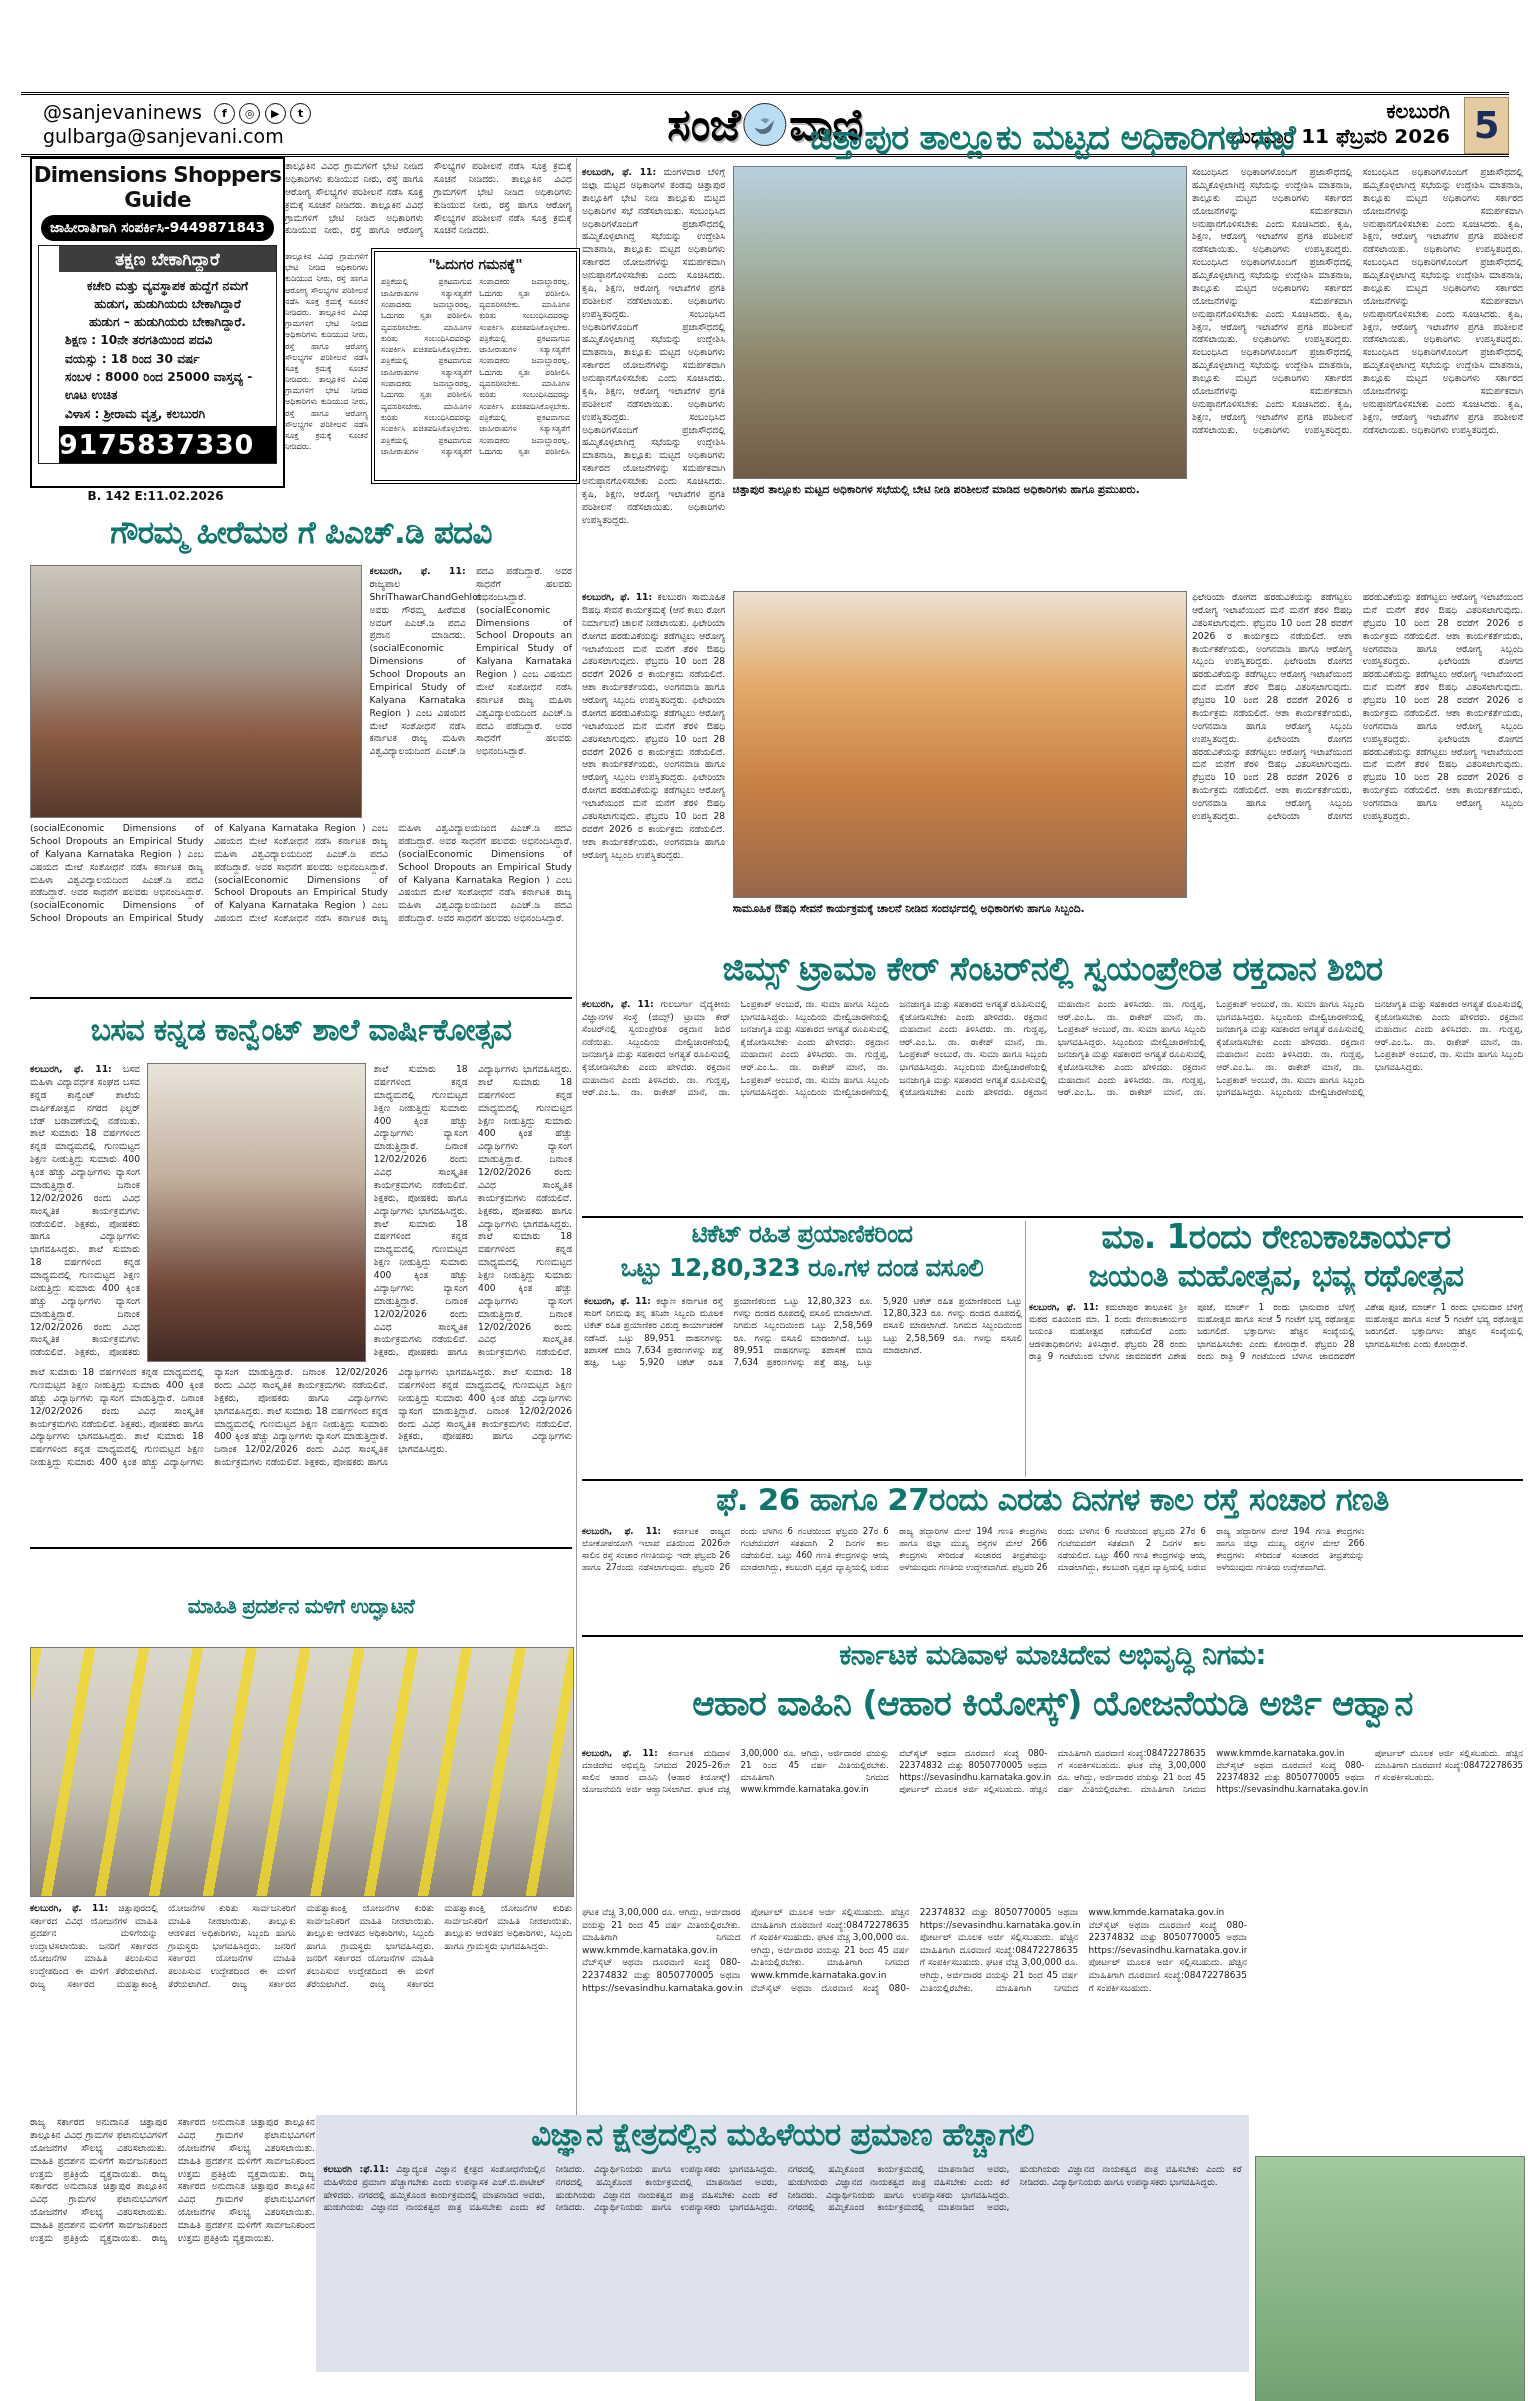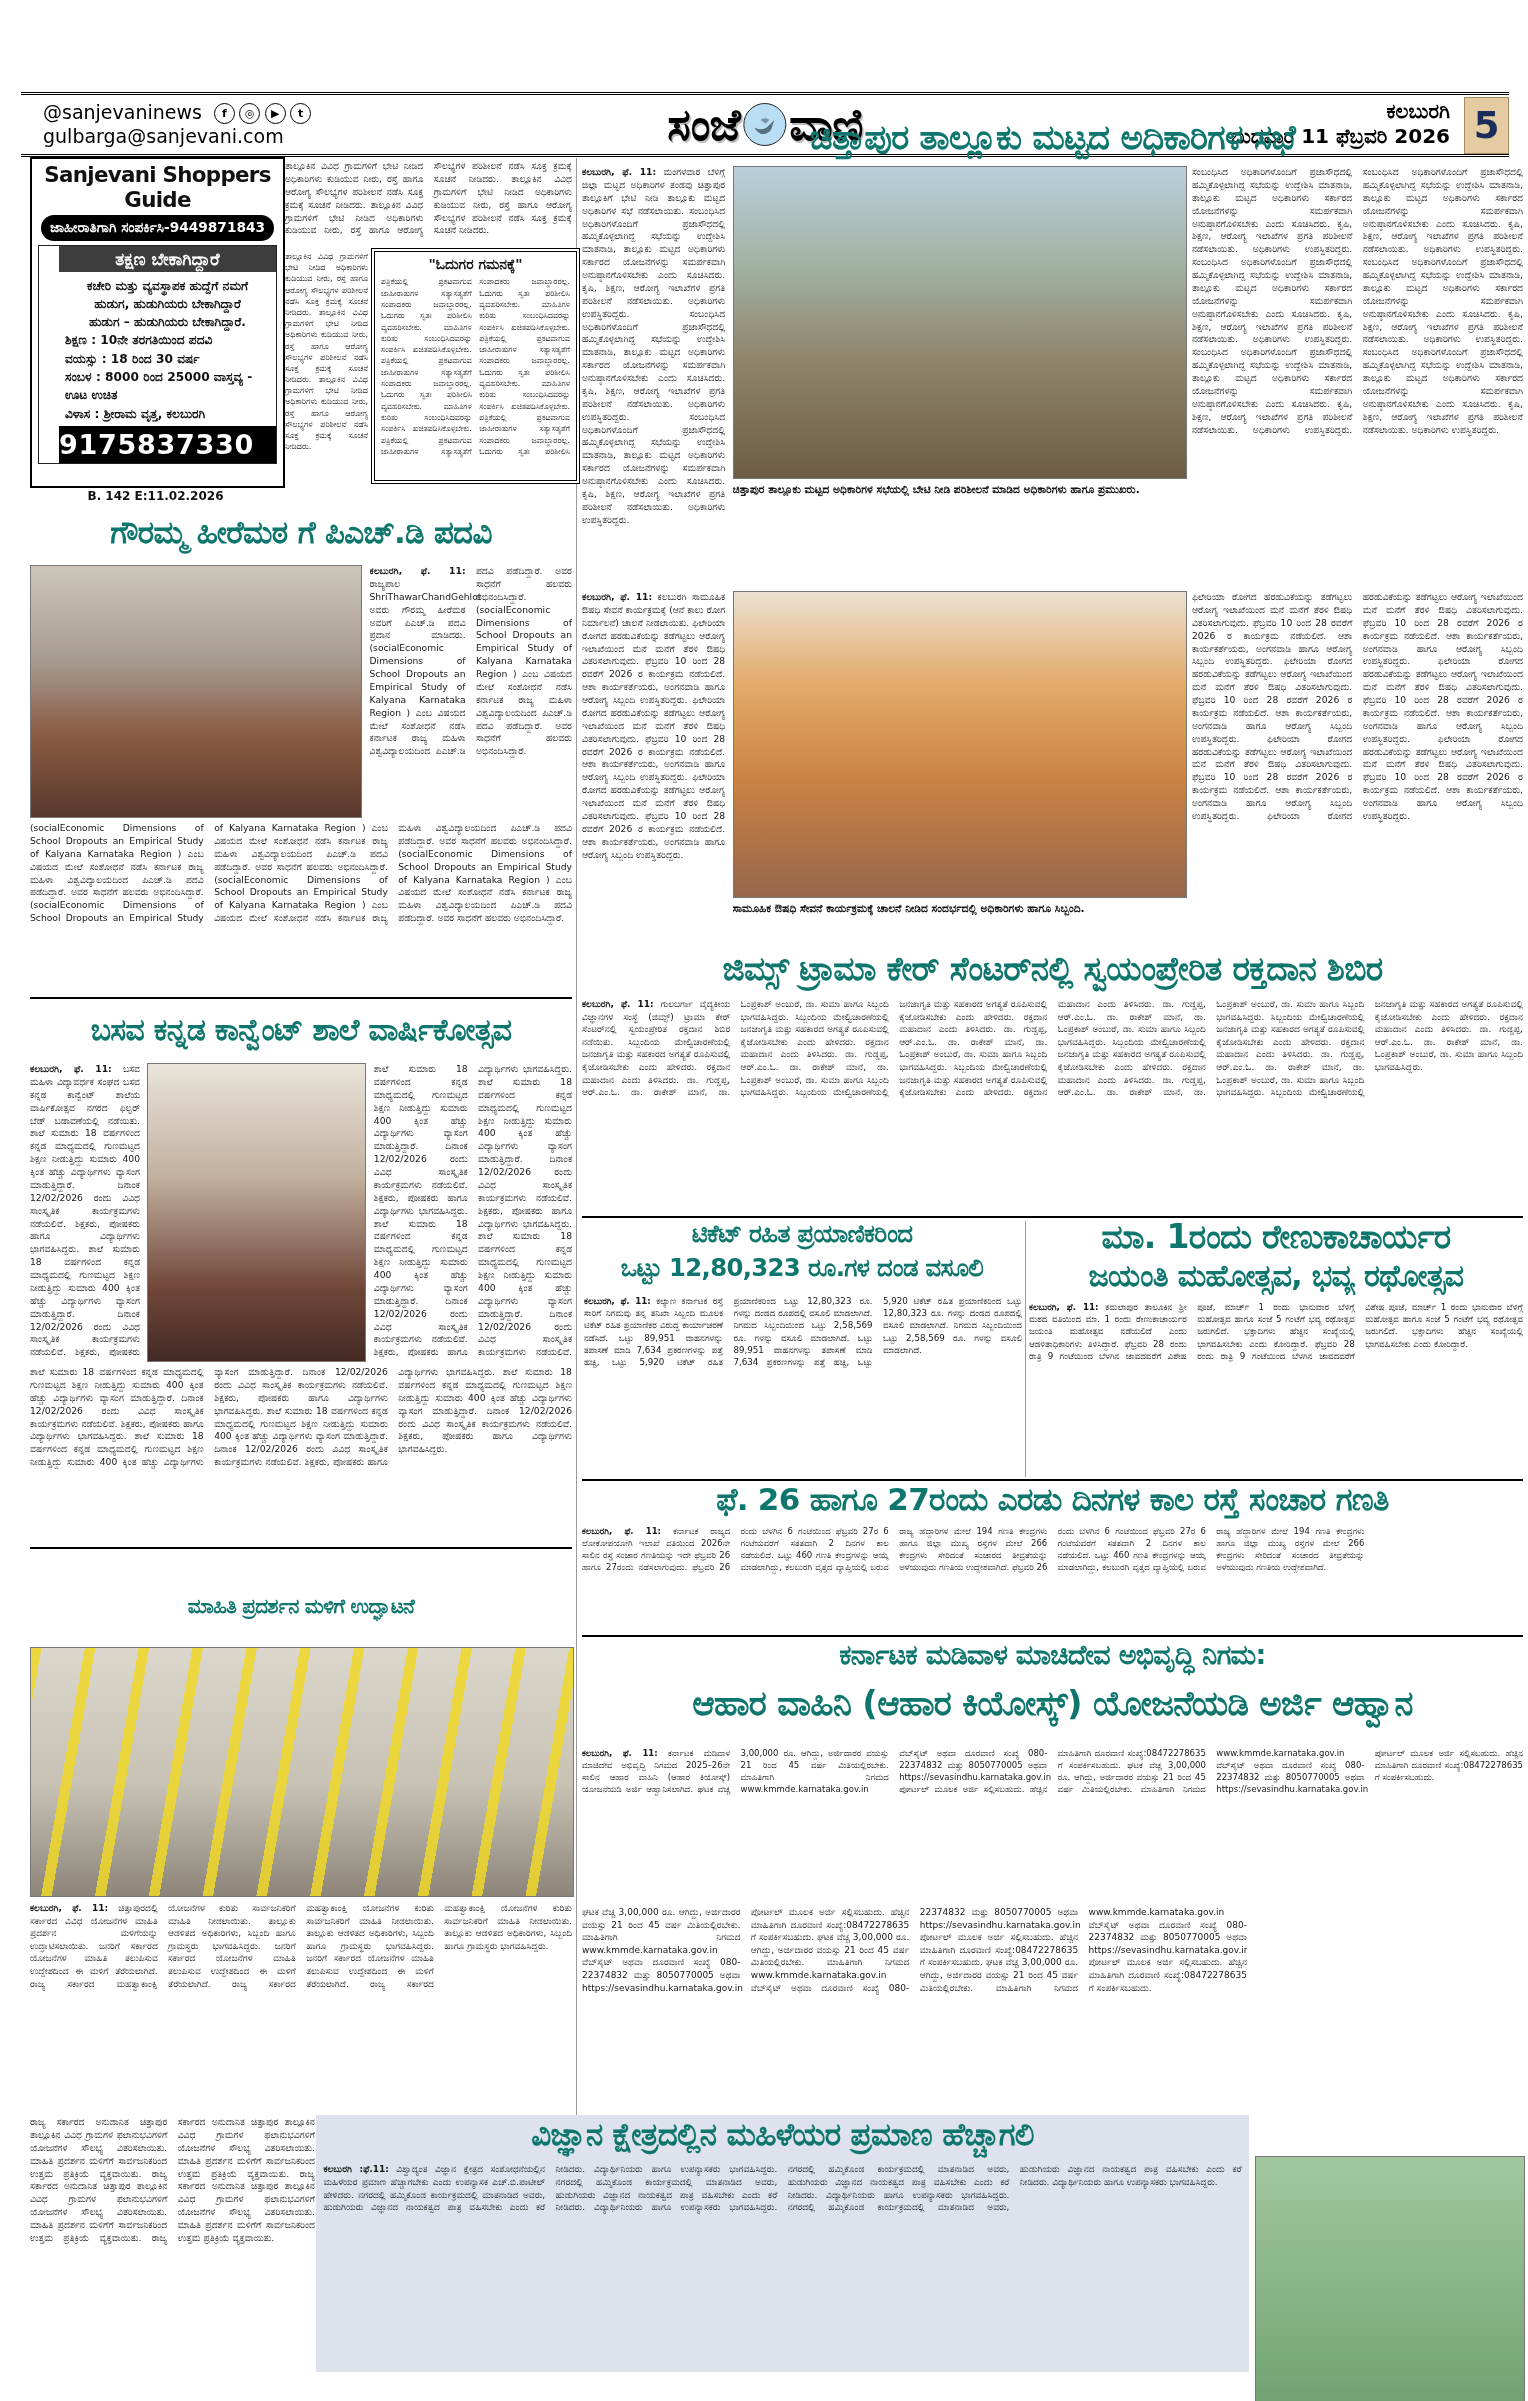--- a/index.html
+++ b/index.html
@@ -89,21 +89,21 @@
 
   <div class="abs vrule" style="left:576px;top:158px;height:2212px;"></div>
   <div class="abs vrule" style="left:1025px;top:1221px;height:256px;"></div>
   <div class="abs hrule" style="left:582px;top:1216px;width:941px;"></div>
   <div class="abs hrule" style="left:582px;top:1479px;width:941px;"></div>
   <div class="abs hrule" style="left:582px;top:1635px;width:941px;"></div>
   <div class="abs hrule" style="left:30px;top:997px;width:542px;"></div>
   <div class="abs hrule" style="left:30px;top:1547px;width:542px;"></div>
 
   <div class="abs ad">
-    <div class="ad-title">Sanjevani Shoppers Guide</div>
+    <div class="ad-title">Dimensions Shoppers Guide</div>
     <div class="ad-pill">ಜಾಹೀರಾತಿಗಾಗಿ ಸಂಪರ್ಕಿಸಿ-9449871843</div>
     <div class="ad-inner">
       <div class="ad-header">ತಕ್ಷಣ ಬೇಕಾಗಿದ್ದಾರೆ</div>
       <div class="ad-body">
         <div class="ad-c">ಕಚೇರಿ ಮತ್ತು ವ್ಯವಸ್ಥಾಪಕ ಹುದ್ದೆಗೆ ನಮಗೆ</div>
         <div class="ad-c">ಹುಡುಗ, ಹುಡುಗಿಯರು ಬೇಕಾಗಿದ್ದಾರೆ</div>
         <div class="ad-c">ಹುಡುಗ – ಹುಡುಗಿಯರು ಬೇಕಾಗಿದ್ದಾರೆ.</div>
         <div><span>ಶಿಕ್ಷಣ</span> <span>: 10ನೇ ತರಗತಿಯಿಂದ ಪದವಿ</span></div>
         <div><span>ವಯಸ್ಸು</span> <span>: 18 ರಿಂದ 30 ವರ್ಷ</span></div>
         <div><span>ಸಂಬಳ</span> <span>: 8000 ರಿಂದ 25000 ವಾಸ್ತವ್ಯ - ಊಟ ಉಚಿತ</span></div>

